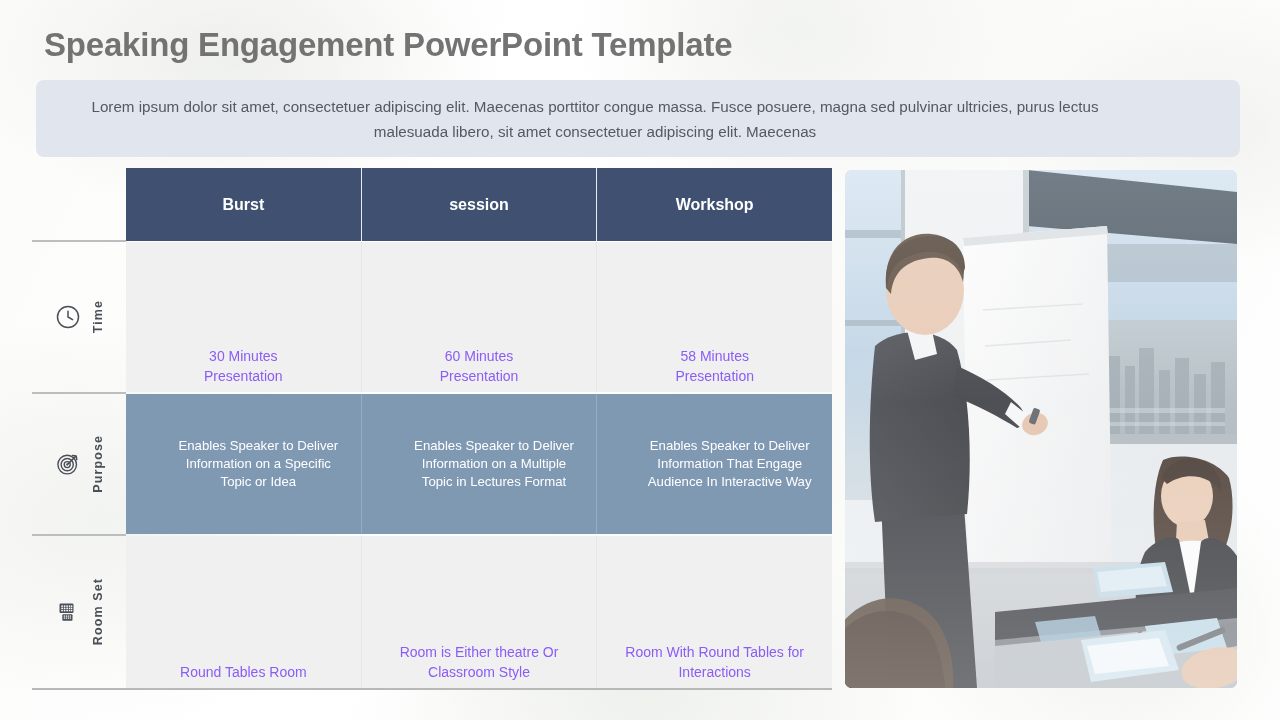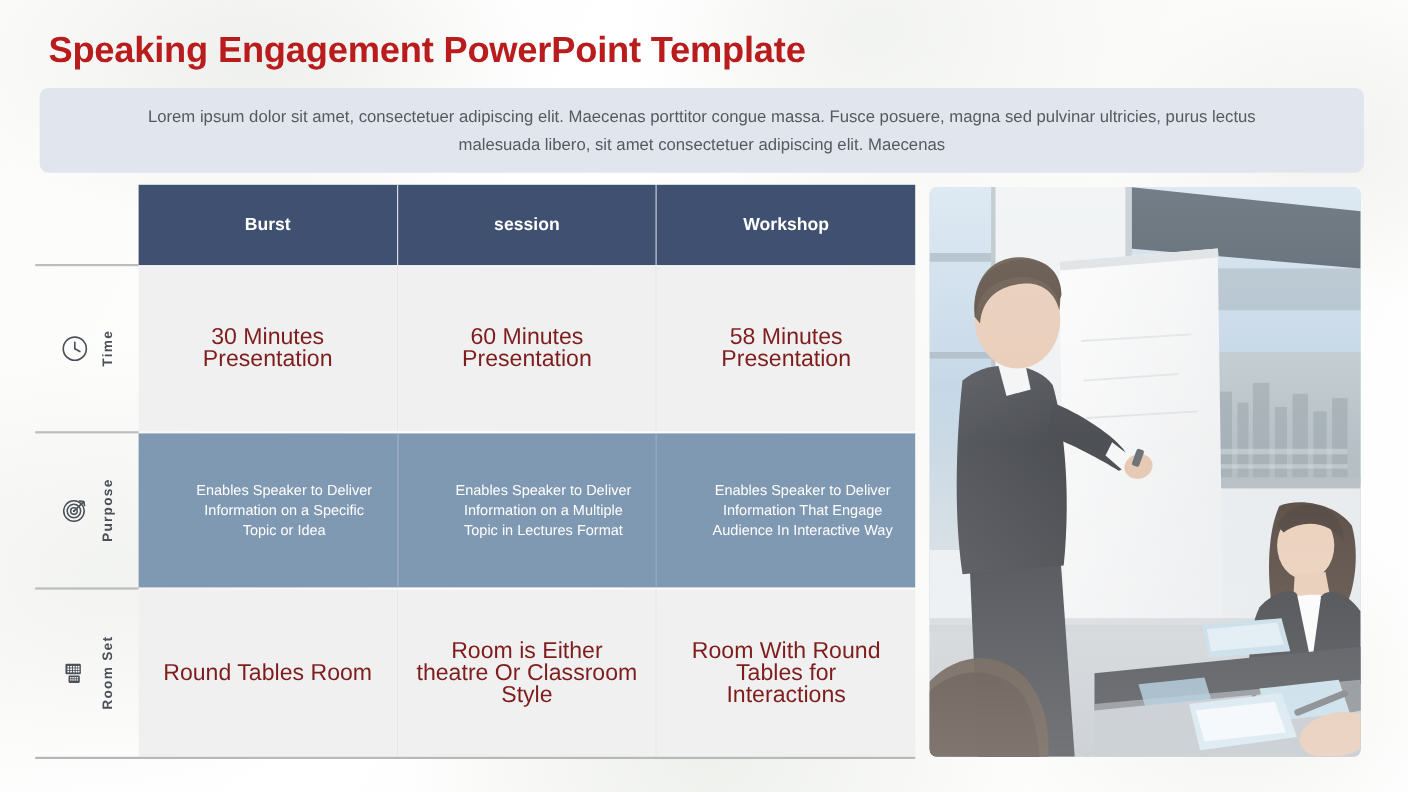--- a/index.html
+++ b/index.html
@@ -35,37 +35,36 @@
     inset: 0;
   }
 
   
   .title {
     position: absolute;
     left: 44px;
     top: 26px;
     font-size: 33px;
     font-weight: bold;
-    color: #b91c1c;
+    color: #737373;
     letter-spacing: -0.2px;
     white-space: nowrap;
   }
 
   
   .subtitle-band {
     position: absolute;
     left: 36px;
     top: 80px;
     width: 1204px;
     height: 77px;
     background: #e1e5ed;
     border-radius: 8px;
     display: flex;
     align-items: center;
-    justify-content: center;
     box-sizing: border-box;
     padding: 0 54px;
   }
   .subtitle-text {
     font-size: 15.2px;
     line-height: 25px;
     color: #56595e;
     text-align: center;
     max-width: 1010px;
   }
@@ -133,24 +132,25 @@
     justify-content: center;
     text-align: center;
     box-sizing: border-box;
     padding: 6px 16px;
     border-right: 1px solid #e7e9ec;
   }
   .body-cell:last-child { border-right: none; }
 
   .row-light .body-cell {
     background: #f0f0f0;
-    color: #7f1d1d;
-    font-size: 21px;
+    color: #8b5cf6;
+    font-size: 14px;
     line-height: 20px;
     border-right-color: #e4e6e9;
+    align-items: flex-end;
   }
   .row-blue .body-cell {
     background: #8099b3;
     color: #ffffff;
     font-size: 13.2px;
     line-height: 18px;
     border-right-color: #97acc2;
     padding-left: 46px;
   }
 

